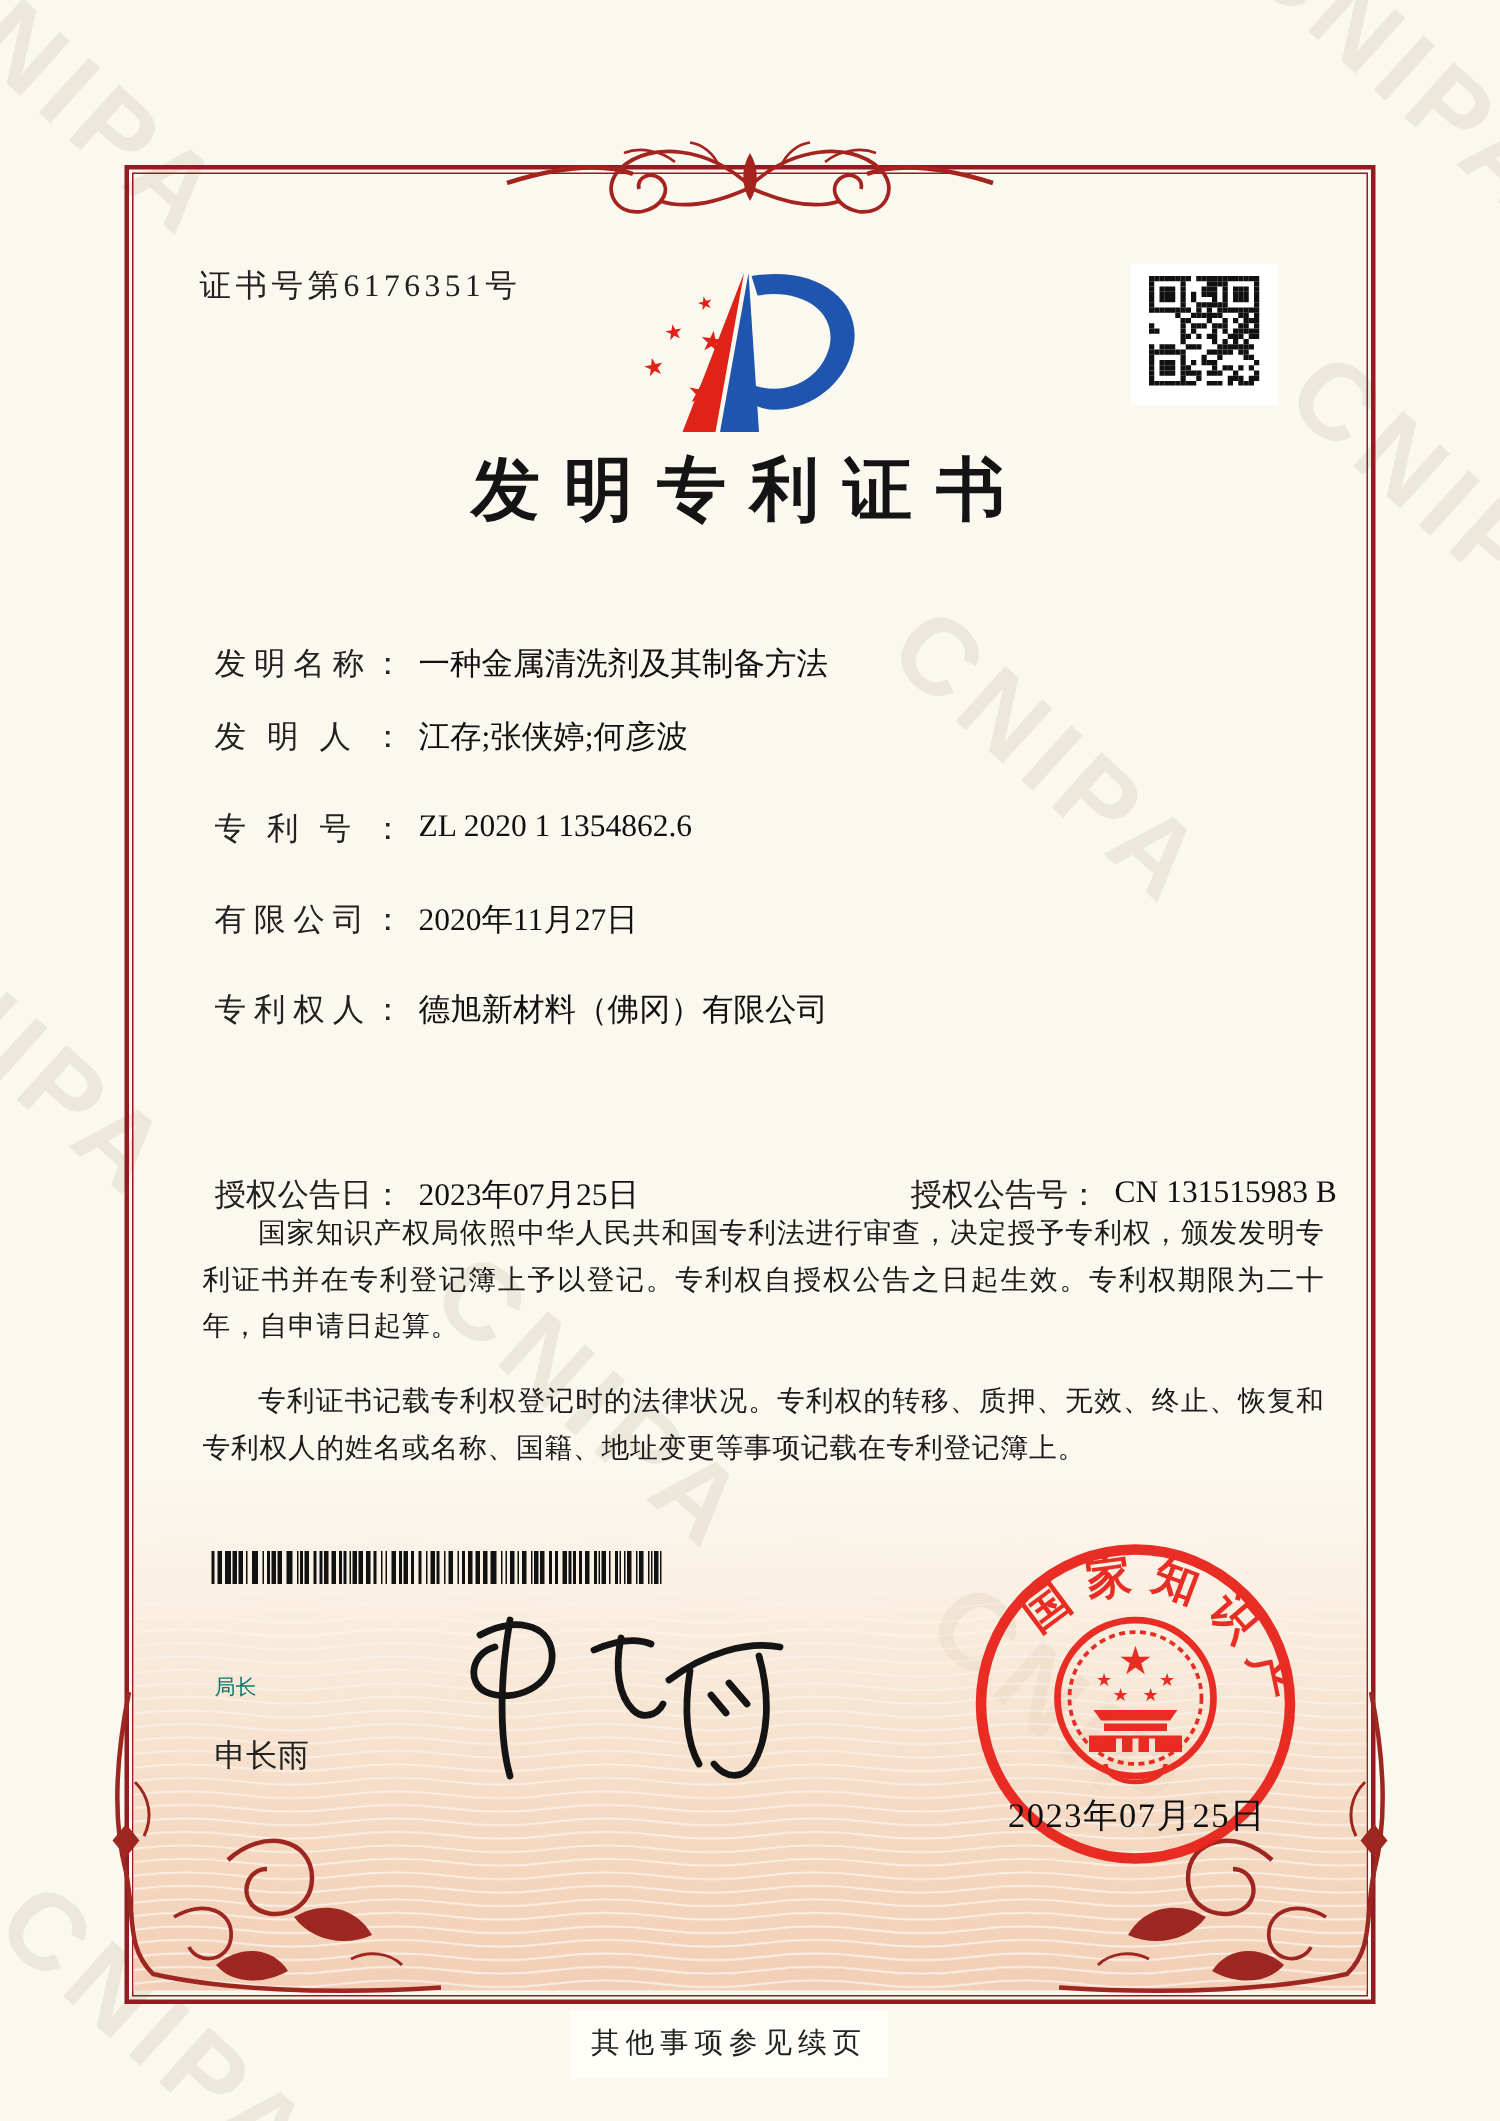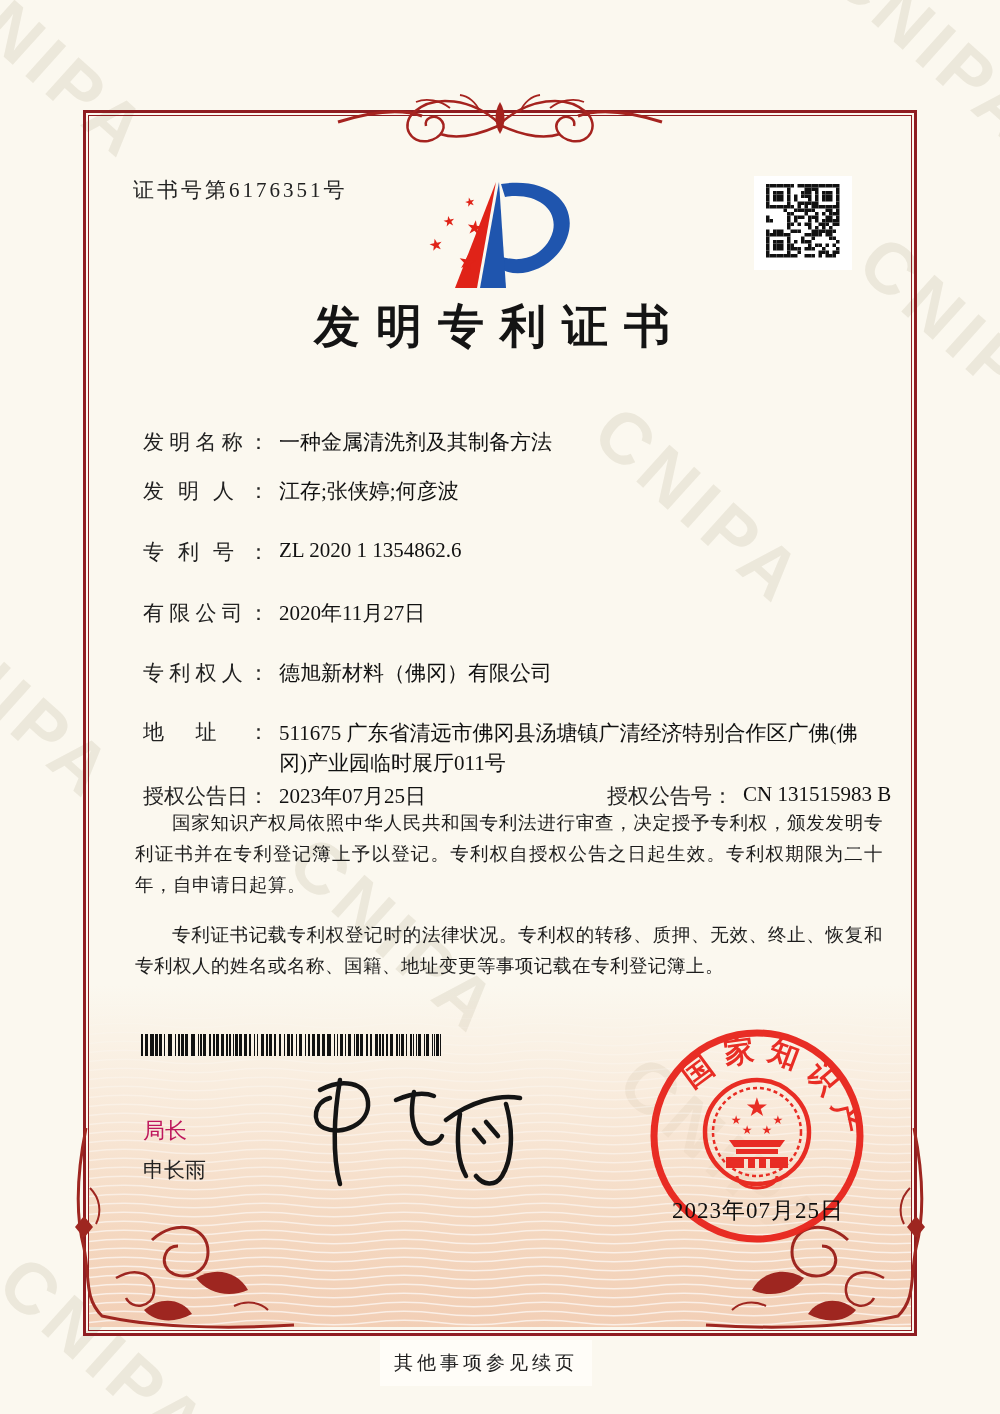--- a/index.html
+++ b/index.html
@@ -41,21 +41,21 @@
   .flabel{display:inline-block;width:126px;text-align:justify;text-align-last:justify;vertical-align:top;color:#222;}
   .fval{display:inline-block;margin-left:10px;color:#111;vertical-align:top;}
   .fval.wrap{white-space:normal;width:600px;line-height:30px;}
   .flabel2{display:inline-block;width:126px;margin-left:98px;text-align:justify;text-align-last:justify;color:#222;}
   
   .bodytext{position:absolute;left:135px;width:748px;font-size:18.5px;line-height:31px;
     text-indent:2em;text-align:justify;color:#1c1c1c;letter-spacing:0.5px;}
   
   .barcode{position:absolute;left:141px;top:1034px;width:300px;height:22px;display:flex;align-items:stretch;}
   .barcode div{height:100%;}
-  .sig-title{position:absolute;left:143px;top:1116px;font-size:22px;font-family:"Liberation Sans","DejaVu Sans",sans-serif;color:#be185d;}
+  .sig-title{position:absolute;left:143px;top:1116px;font-size:14px;font-family:"Liberation Sans","DejaVu Sans",sans-serif;color:#0f766e;}
   .sig-name{position:absolute;left:143px;top:1156px;font-size:21px;font-family:"Liberation Sans","DejaVu Sans",sans-serif;color:#222;}
   .signature{position:absolute;left:268px;top:1068px;width:265px;height:125px;}
   .seal{position:absolute;left:645px;top:1024px;width:224px;height:224px;opacity:.95;}
   .seal-date{position:absolute;left:670px;top:1195px;width:176px;text-align:center;font-size:23px;color:#101010;letter-spacing:1px;}
   .page-num{position:absolute;left:83px;top:1292px;width:834px;text-align:center;font-size:17px;color:#333;letter-spacing:2px;}
   .footer-band{position:absolute;left:380px;top:1340px;width:212px;height:46px;background:#fffdf8;
     text-align:center;line-height:46px;font-size:19px;letter-spacing:4px;color:#222;}
 </style>
 </head>
 <body>
@@ -396,23 +396,20 @@
   </div>
   <div class="frow" style="top:538px">
     <span class="flabel">专利号：</span><span class="fval">ZL 2020 1 1354862.6</span>
   </div>
   <div class="frow" style="top:599px">
     <span class="flabel">有限公司：</span><span class="fval">2020年11月27日</span>
   </div>
   <div class="frow" style="top:659px">
     <span class="flabel">专利权人：</span><span class="fval">德旭新材料（佛冈）有限公司</span>
   </div>
-  <div class="frow" style="top:718px">
-    <span class="flabel">地址：</span><span class="fval wrap">511675 广东省清远市佛冈县汤塘镇广清经济特别合作区广佛(佛冈)产业园临时展厅011号</span>
-  </div>
   <div class="frow" style="top:782px">
     <span class="flabel">授权公告日：</span><span class="fval" style="width:230px">2023年07月25日</span><span class="flabel2">授权公告号：</span><span class="fval">CN 131515983 B</span>
   </div>
 
   <div class="bodytext" style="top:808px">国家知识产权局依照中华人民共和国专利法进行审查，决定授予专利权，颁发发明专利证书并在专利登记簿上予以登记。专利权自授权公告之日起生效。专利权期限为二十年，自申请日起算。</div>
   <div class="bodytext" style="top:920px">专利证书记载专利权登记时的法律状况。专利权的转移、质押、无效、终止、恢复和专利权人的姓名或名称、国籍、地址变更等事项记载在专利登记簿上。</div>
 
   <div class="barcode">
       <div style="width:2px;background:#111"></div>
       <div style="width:2px;background:transparent"></div>

